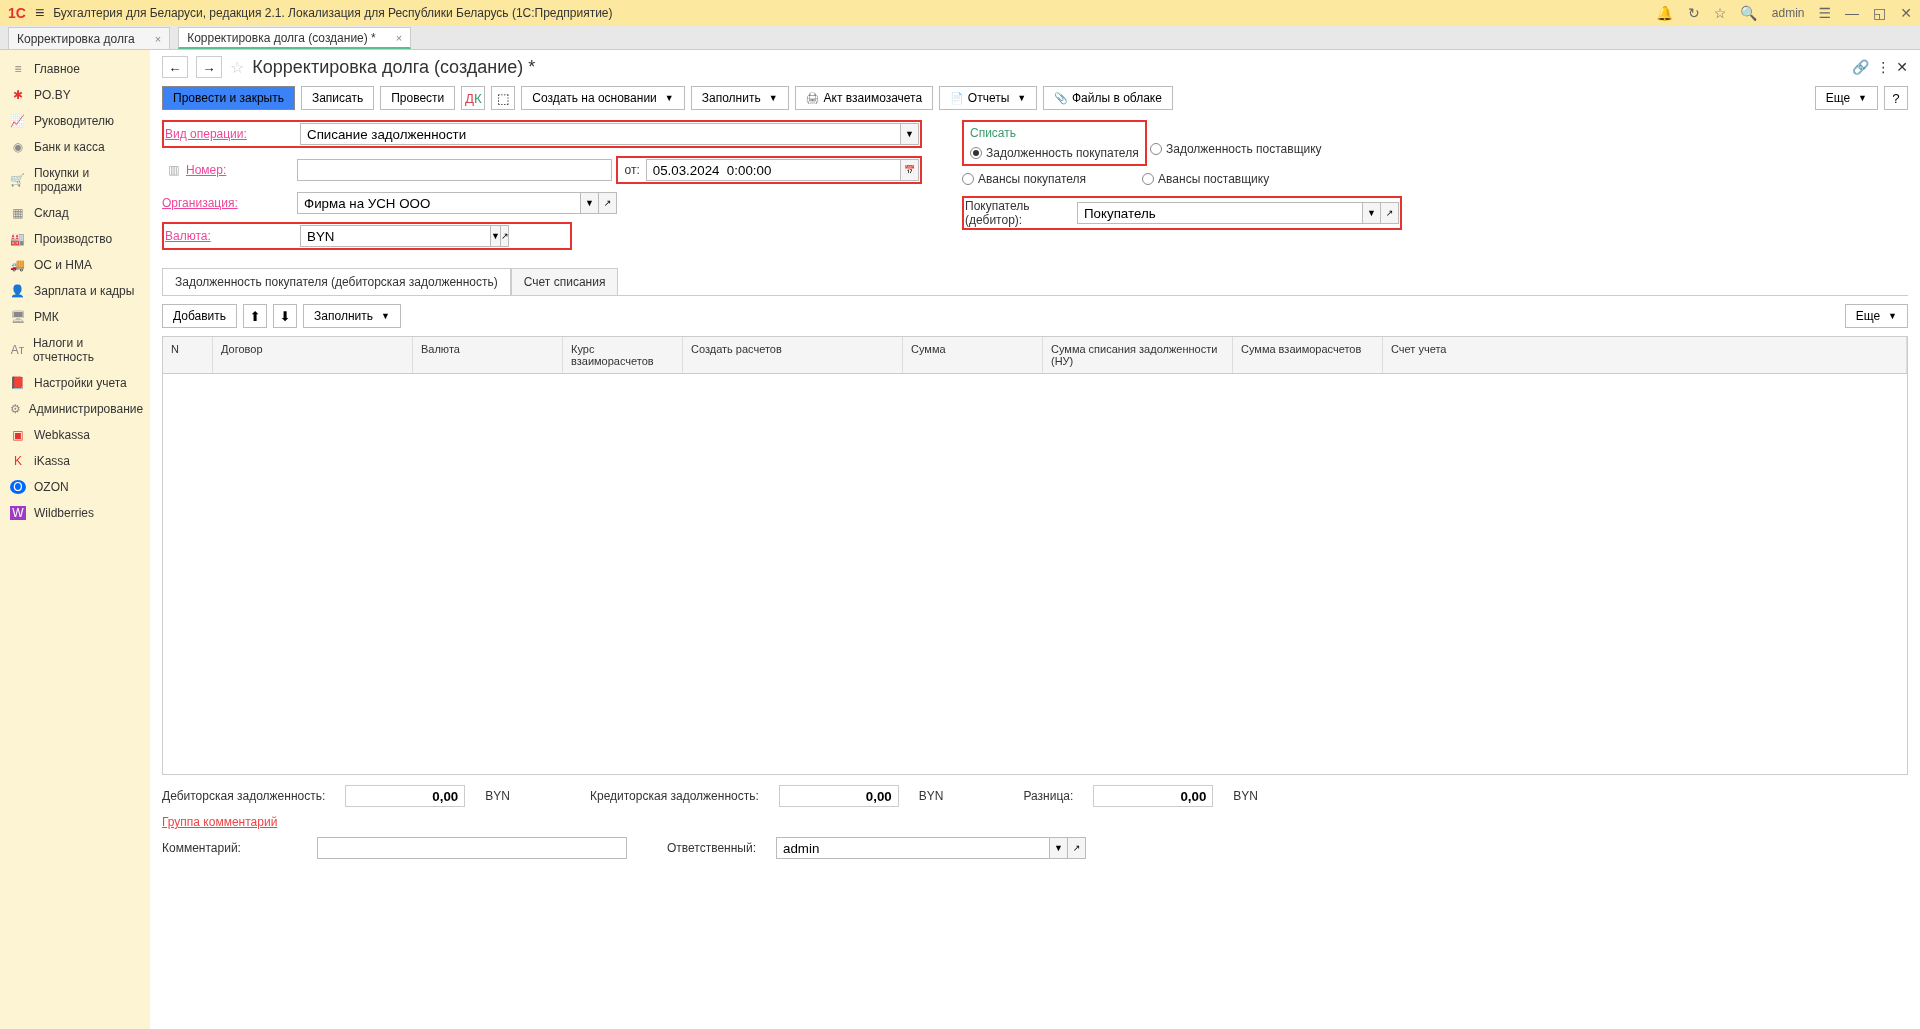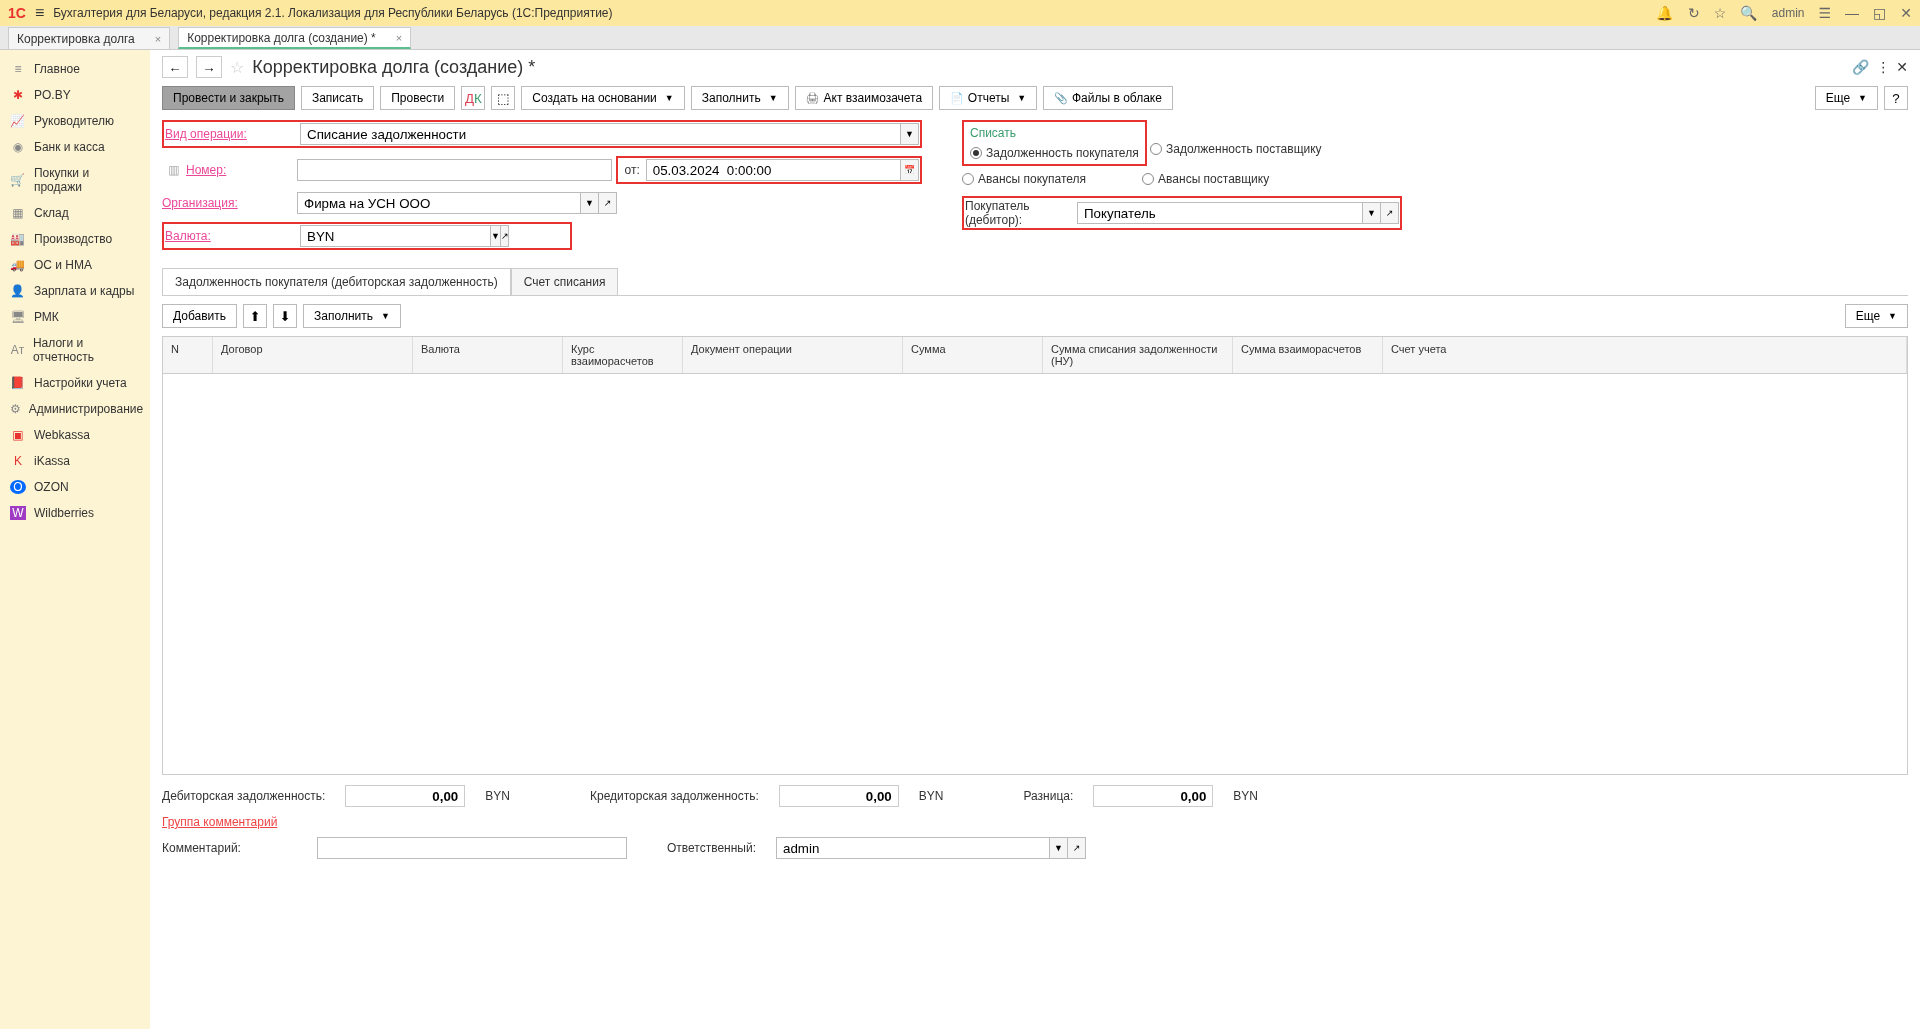--- a/index.html
+++ b/index.html
@@ -29,21 +29,21 @@
 .content { flex: 1; padding: 6px 12px; overflow: auto; }
 .page-head { display: flex; align-items: center; gap: 8px; margin-bottom: 8px; }
 .nav-btn { width: 26px; height: 22px; border: 1px solid #ccc; background: #fff; cursor: pointer; display: inline-flex; align-items: center; justify-content: center; }
 .star { color: #ccc; font-size: 16px; cursor: pointer; }
 .page-title { font-size: 18px; }
 .page-head-right { margin-left: auto; display: flex; gap: 6px; }
 
 
 .toolbar { display: flex; gap: 6px; margin-bottom: 10px; align-items: center; flex-wrap: wrap; }
 .btn { height: 24px; border: 1px solid #bbb; background: #fff; padding: 0 10px; cursor: pointer; display: inline-flex; align-items: center; gap: 4px; font-size: 12px; }
-.btn.primary { background: #a3a3a3; border-color: #888; }
+.btn.primary { background: #3b82f6; border-color: #888; }
 .btn-icon { font-size: 11px; color: #666; }
 .dropdown-arrow { font-size: 9px; margin-left: 4px; }
 
 
 .form-area { display: flex; gap: 40px; }
 .form-left { flex: 1; max-width: 760px; }
 .form-right { width: 440px; }
 .form-row { display: flex; align-items: center; margin-bottom: 8px; gap: 0; }
 .form-label { width: 135px; color: #ec4899; text-decoration: underline; }
 .form-input { flex: 1; height: 22px; border: 1px solid #bbb; padding: 2px 6px; }
@@ -332,21 +332,21 @@
           </button>
       </div>
     </div>
 
     <div class="table">
       <div class="thead">
         <div class="th" style="width:50px">N</div>
         <div class="th" style="width:200px">Договор</div>
         <div class="th" style="width:150px">Валюта</div>
         <div class="th" style="width:120px">Курс взаиморасчетов</div>
-        <div class="th" style="width:220px">Документ операции</div>
+        <div class="th" style="width:220px">Создать расчетов</div>
         <div class="th" style="width:140px">Сумма</div>
         <div class="th" style="width:190px">Сумма списания задолженности (НУ)</div>
         <div class="th" style="width:150px">Сумма взаиморасчетов</div>
         <div class="th" style="flex:1">Счет учета</div>
       </div>
       <div class="tbody"></div>
     </div>
 
     <div class="bottom">
       <div class="bottom-row">

